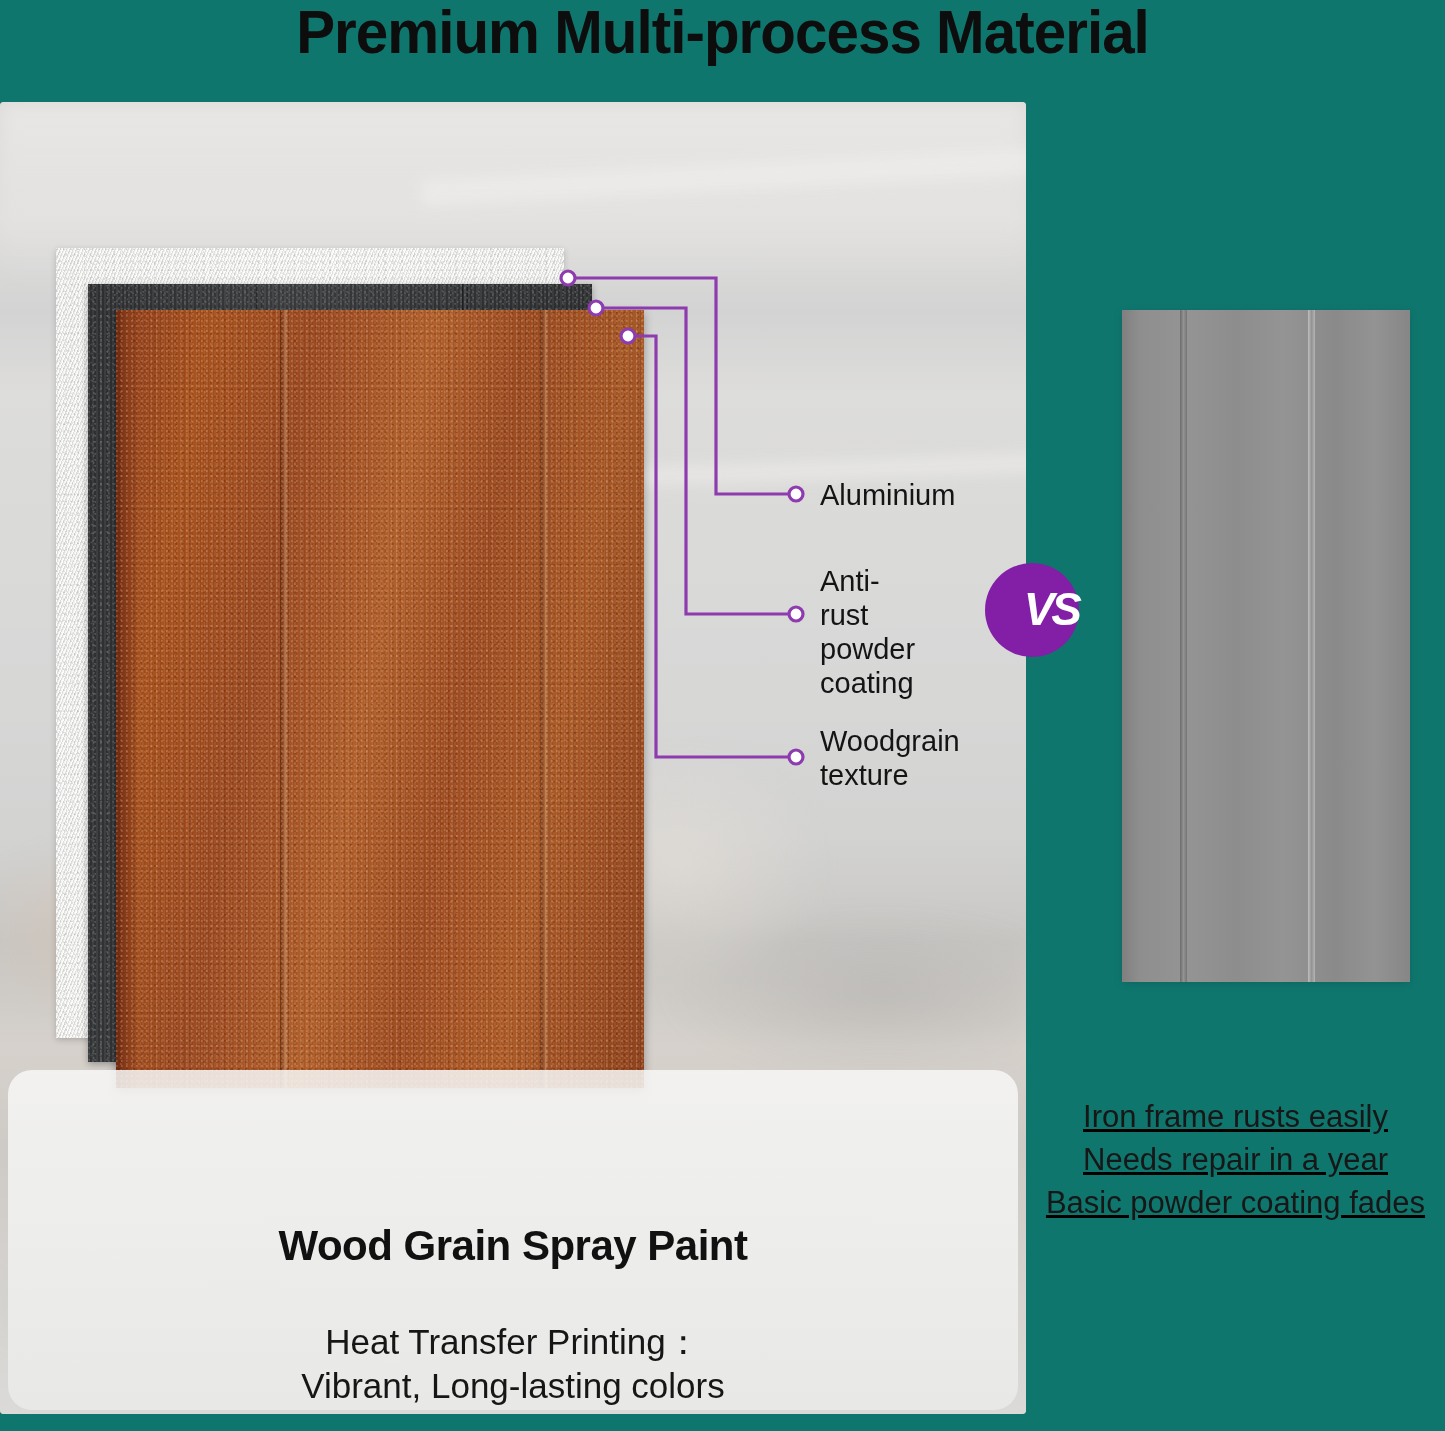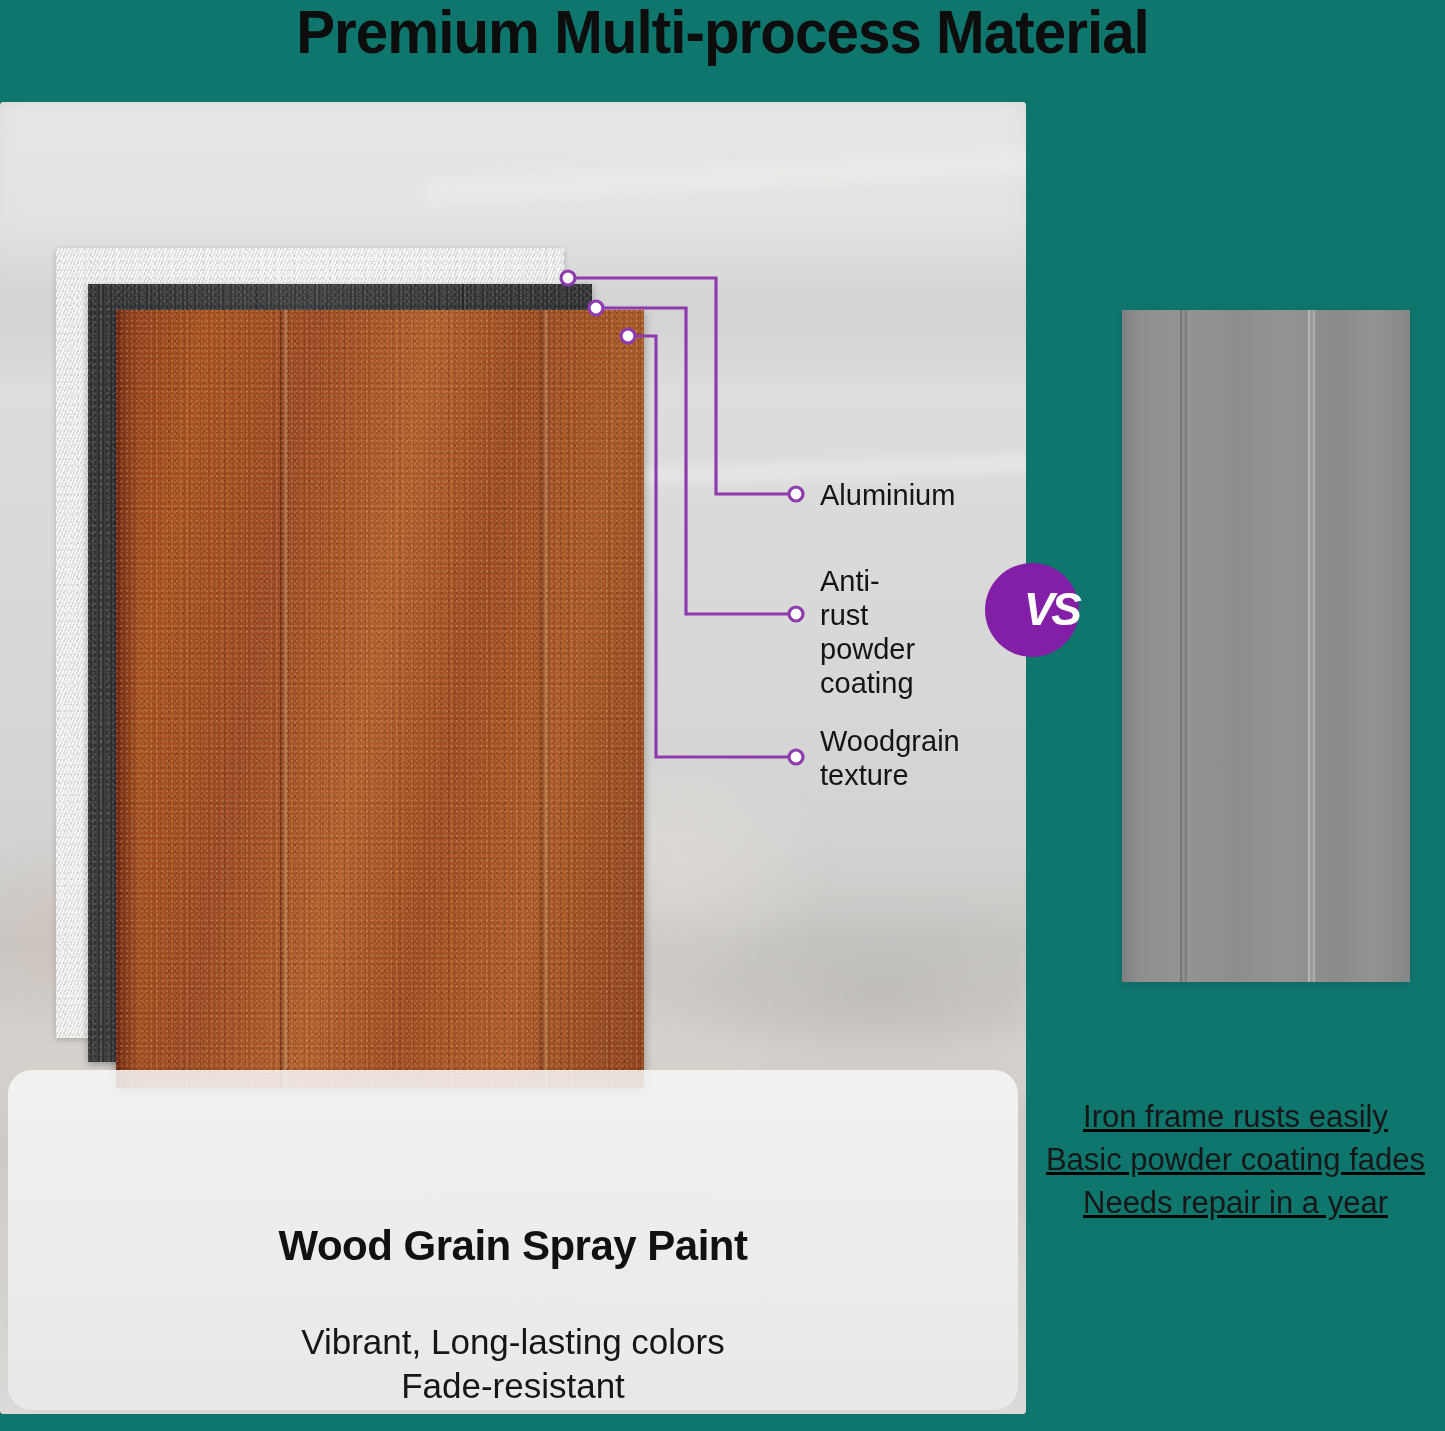--- a/index.html
+++ b/index.html
@@ -377,36 +377,37 @@
 coating</div>
       <div class="callout-label" style="left:820px; top:622px;">Woodgrain
 texture</div>
     </div>
 
     <div class="left-text-panel"></div>
 
     <div class="left-heading">Wood Grain Spray Paint</div>
 
     <div class="left-lines">
+      <div>Heat Transfer Printing：</div>
       <div>Vibrant, Long-lasting colors</div>
       <div>Fade-resistant</div>
 
     </div>
 
   </div>
 
   <div class="vs-badge">
     <span>VS</span>
   </div>
 
   <div class="ordinary-panel">
     <div class="ord-groove dark" style="left:58px;"></div>
     <div class="ord-groove light" style="left:186px;"></div>
   </div>
 
 
   <div class="ordinary-lines">
     <div>Iron frame rusts easily</div>
+    <div>Needs repair in a year</div>
     <div>Basic powder coating fades</div>
-    <div>Needs repair in a year</div>
   </div>
 
 </div>
 
 </body></html>

